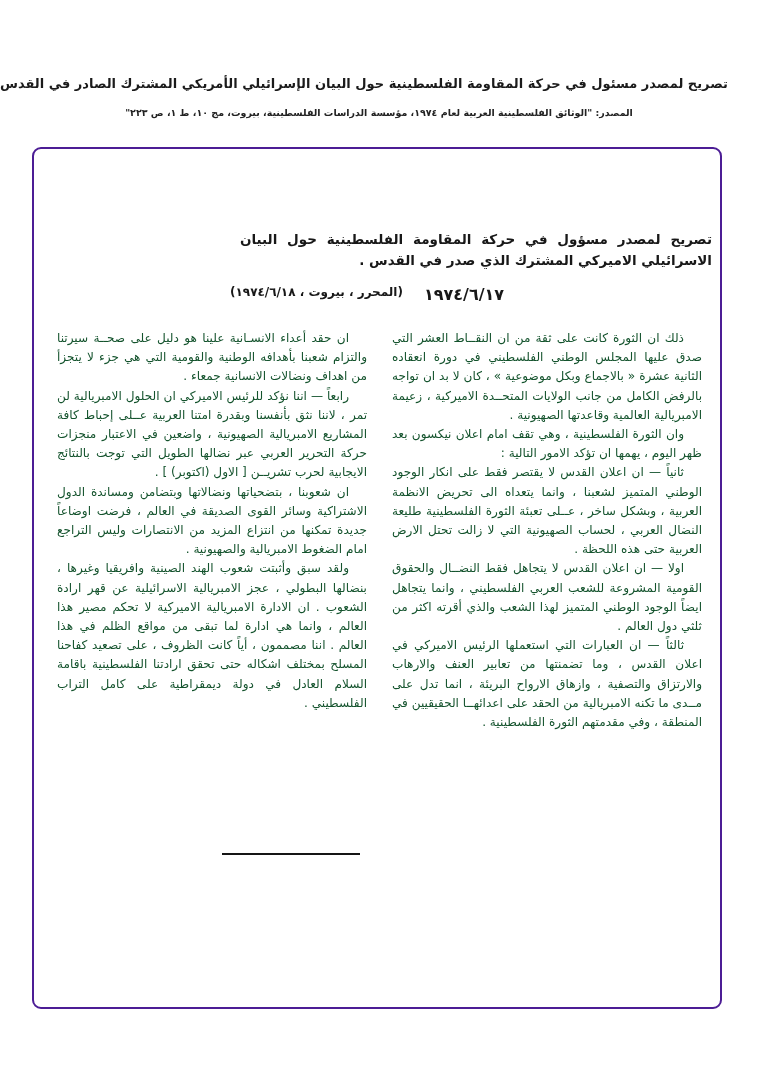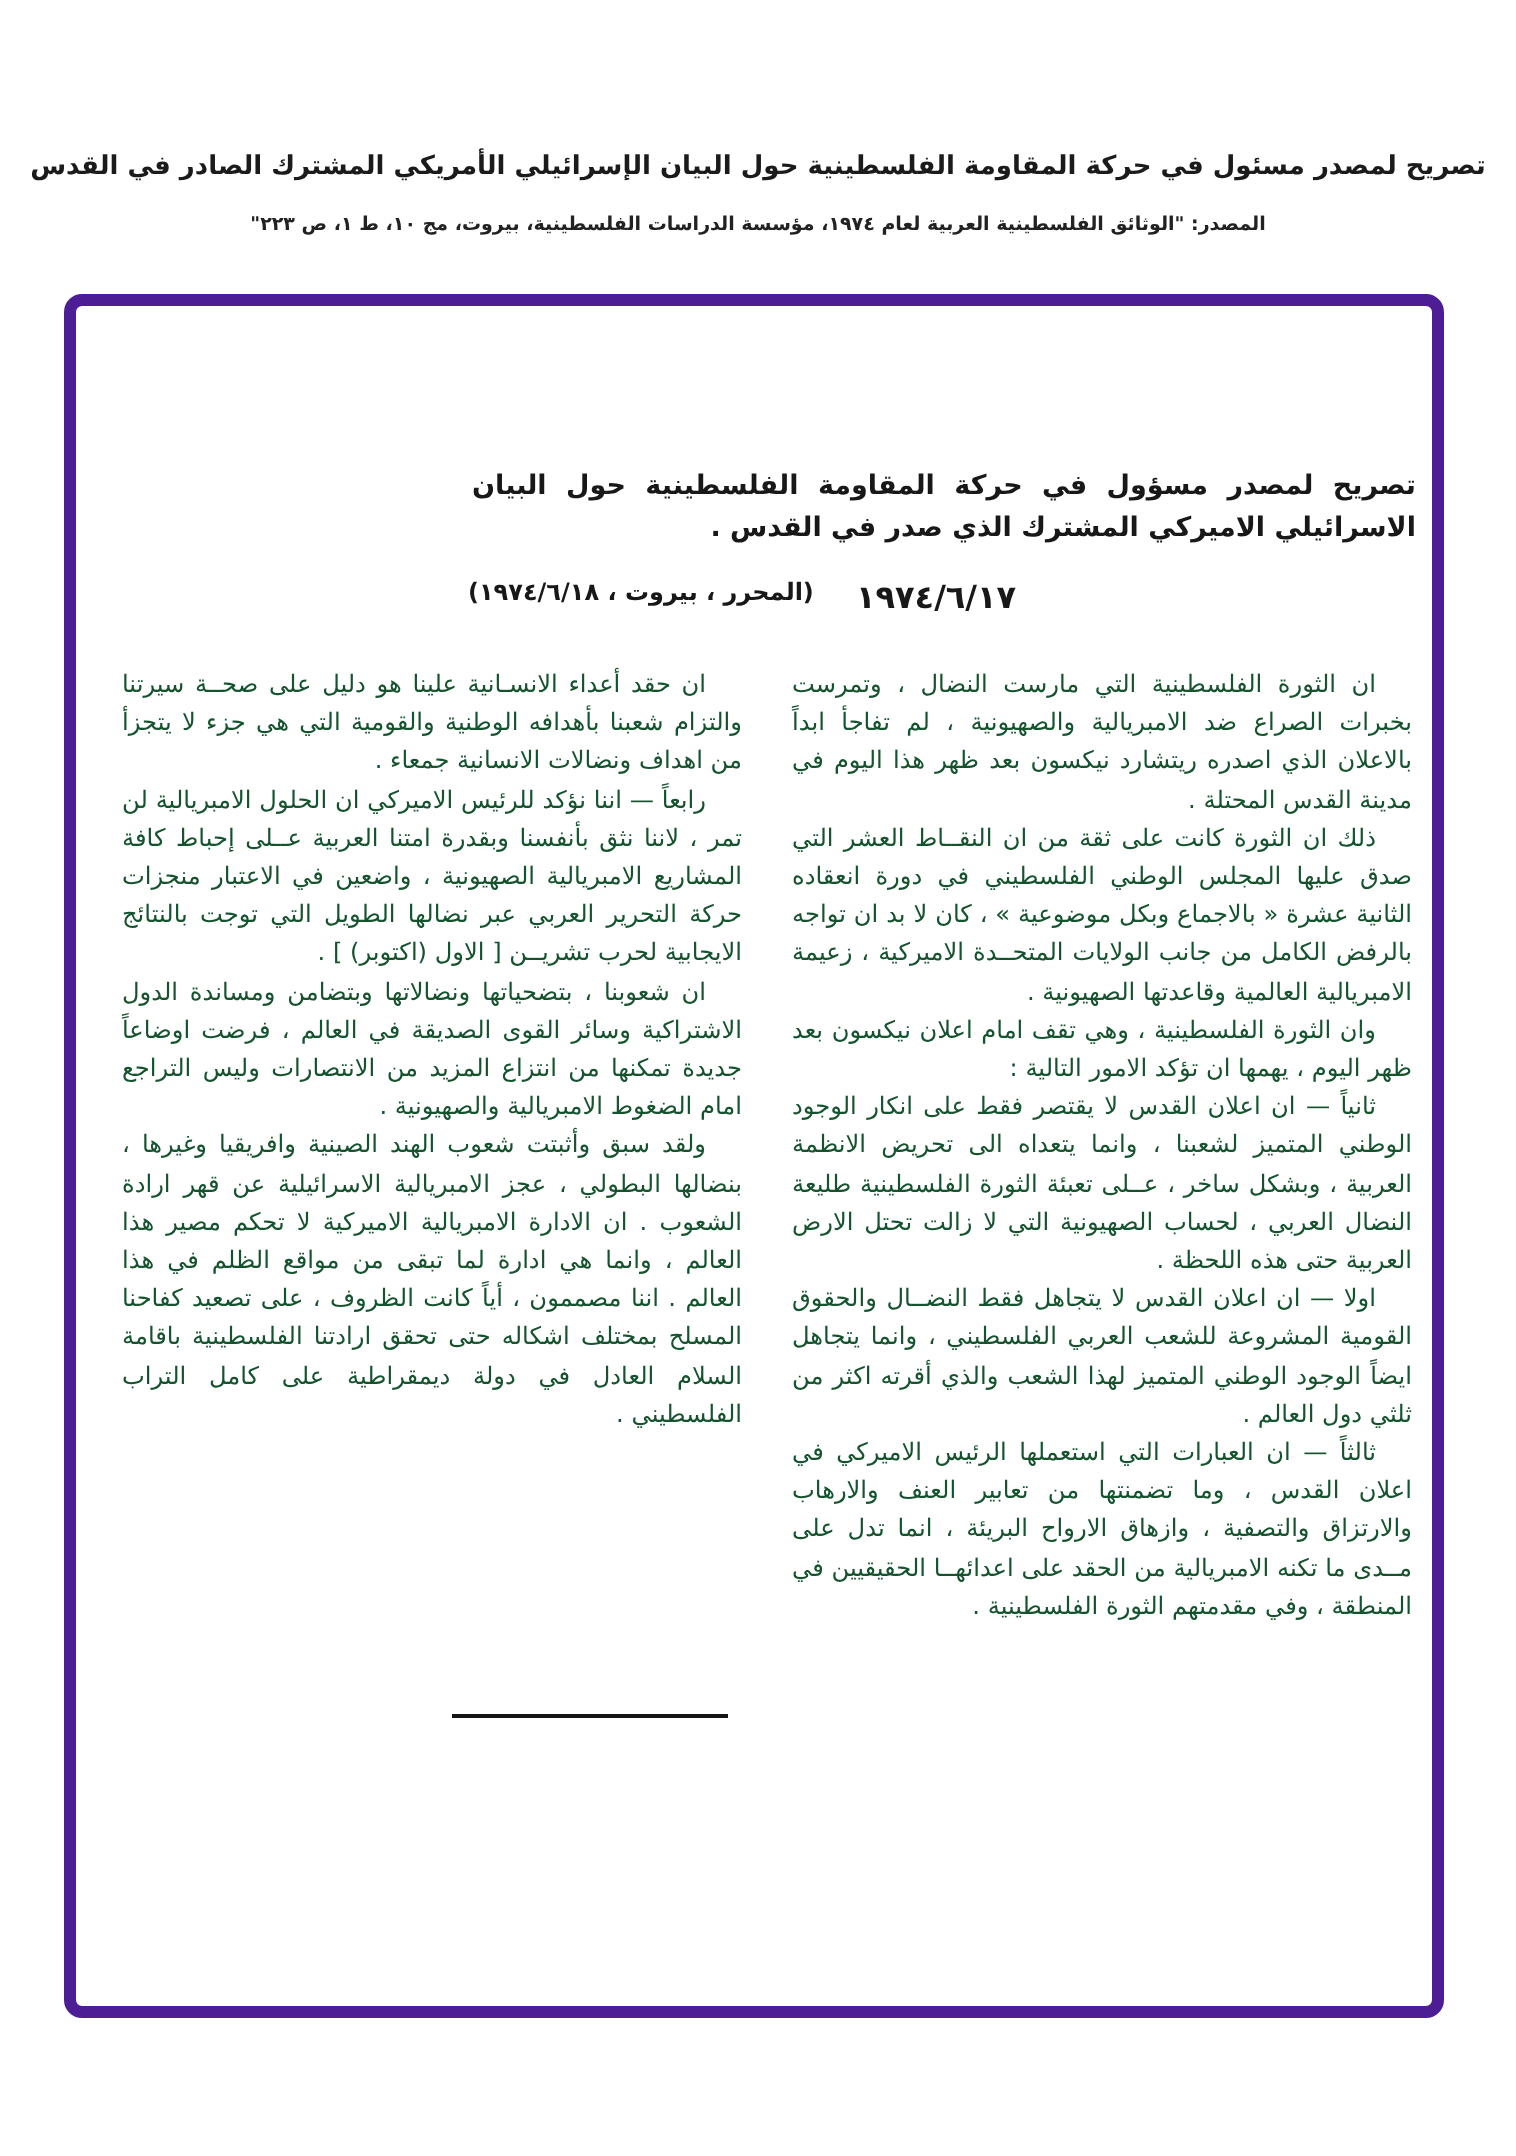--- a/index.html
+++ b/index.html
@@ -18,21 +18,21 @@
     height: 1078px;
     background: #ffffff;
   }
   
   .caption-title {
     position: absolute;
     top: 76px;
     left: 0;
     width: 758px;
     direction: rtl;
-    text-align: center;
+    text-align: left;
     font-size: 13px;
     font-weight: bold;
     letter-spacing: 0.1px;
   }
   .caption-source {
     position: absolute;
     top: 107px;
     left: 0;
     width: 758px;
     direction: rtl;
@@ -41,21 +41,21 @@
     font-weight: bold;
     color: #222222;
   }
   
   .scan-frame {
     position: absolute;
     left: 32px;
     top: 147px;
     width: 690px;
     height: 862px;
-    border: 6px solid #4c1d95;
+    border: 2px solid #4c1d95;
     border-radius: 9px;
     box-sizing: border-box;
     background: #ffffff;
   }
   .scan-inner {
     position: relative;
     width: 100%;
     height: 100%;
   }
   
@@ -140,21 +140,20 @@
     <div class="scan-inner">
 
       <div class="doc-title">تصريح لمصدر مسؤول في حركة المقاومة الفلسطينية حول البيان الاسرائيلي الاميركي المشترك الذي صدر في القدس .</div>
 
       <div class="doc-date">١٩٧٤/٦/١٧</div>
 
       <div class="doc-publisher">(المحرر ، بيروت ، ١٩٧٤/٦/١٨)</div>
 
       <div class="columns">
         <div class="col">
-            <p>ان الثورة الفلسطينية التي مارست النضال ، وتمرست بخبرات الصراع ضد الامبريالية والصهيونية ، لم تفاجأ ابداً بالاعلان الذي اصدره ريتشارد نيكسون بعد ظهر هذا اليوم في مدينة القدس المحتلة .</p>
             <p>ذلك ان الثورة كانت على ثقة من ان النقــاط العشر التي صدق عليها المجلس الوطني الفلسطيني في دورة انعقاده الثانية عشرة « بالاجماع وبكل موضوعية » ، كان لا بد ان تواجه بالرفض الكامل من جانب الولايات المتحــدة الاميركية ، زعيمة الامبريالية العالمية وقاعدتها الصهيونية .</p>
             <p>وان الثورة الفلسطينية ، وهي تقف امام اعلان نيكسون بعد ظهر اليوم ، يهمها ان تؤكد الامور التالية :</p>
             <p>ثانياً — ان اعلان القدس لا يقتصر فقط على انكار الوجود الوطني المتميز لشعبنا ، وانما يتعداه الى تحريض الانظمة العربية ، وبشكل ساخر ، عــلى تعبئة الثورة الفلسطينية طليعة النضال العربي ، لحساب الصهيونية التي لا زالت تحتل الارض العربية حتى هذه اللحظة .</p>
             <p>اولا — ان اعلان القدس لا يتجاهل فقط النضــال والحقوق القومية المشروعة للشعب العربي الفلسطيني ، وانما يتجاهل ايضاً الوجود الوطني المتميز لهذا الشعب والذي أقرته اكثر من ثلثي دول العالم .</p>
             <p>ثالثاً — ان العبارات التي استعملها الرئيس الاميركي في اعلان القدس ، وما تضمنتها من تعابير العنف والارهاب والارتزاق والتصفية ، وازهاق الارواح البريئة ، انما تدل على مــدى ما تكنه الامبريالية من الحقد على اعدائهــا الحقيقيين في المنطقة ، وفي مقدمتهم الثورة الفلسطينية .</p>
           </div>
         <div class="col">
             <p>ان حقد أعداء الانسـانية علينا هو دليل على صحــة سيرتنا والتزام شعبنا بأهدافه الوطنية والقومية التي هي جزء لا يتجزأ من اهداف ونضالات الانسانية جمعاء .</p>
             <p>رابعاً — اننا نؤكد للرئيس الاميركي ان الحلول الامبريالية لن تمر ، لاننا نثق بأنفسنا وبقدرة امتنا العربية عــلى إحباط كافة المشاريع الامبريالية الصهيونية ، واضعين في الاعتبار منجزات حركة التحرير العربي عبر نضالها الطويل التي توجت بالنتائج الايجابية لحرب تشريــن [ الاول (اكتوبر) ] .</p>
             <p>ان شعوبنا ، بتضحياتها ونضالاتها وبتضامن ومساندة الدول الاشتراكية وسائر القوى الصديقة في العالم ، فرضت اوضاعاً جديدة تمكنها من انتزاع المزيد من الانتصارات وليس التراجع امام الضغوط الامبريالية والصهيونية .</p>

